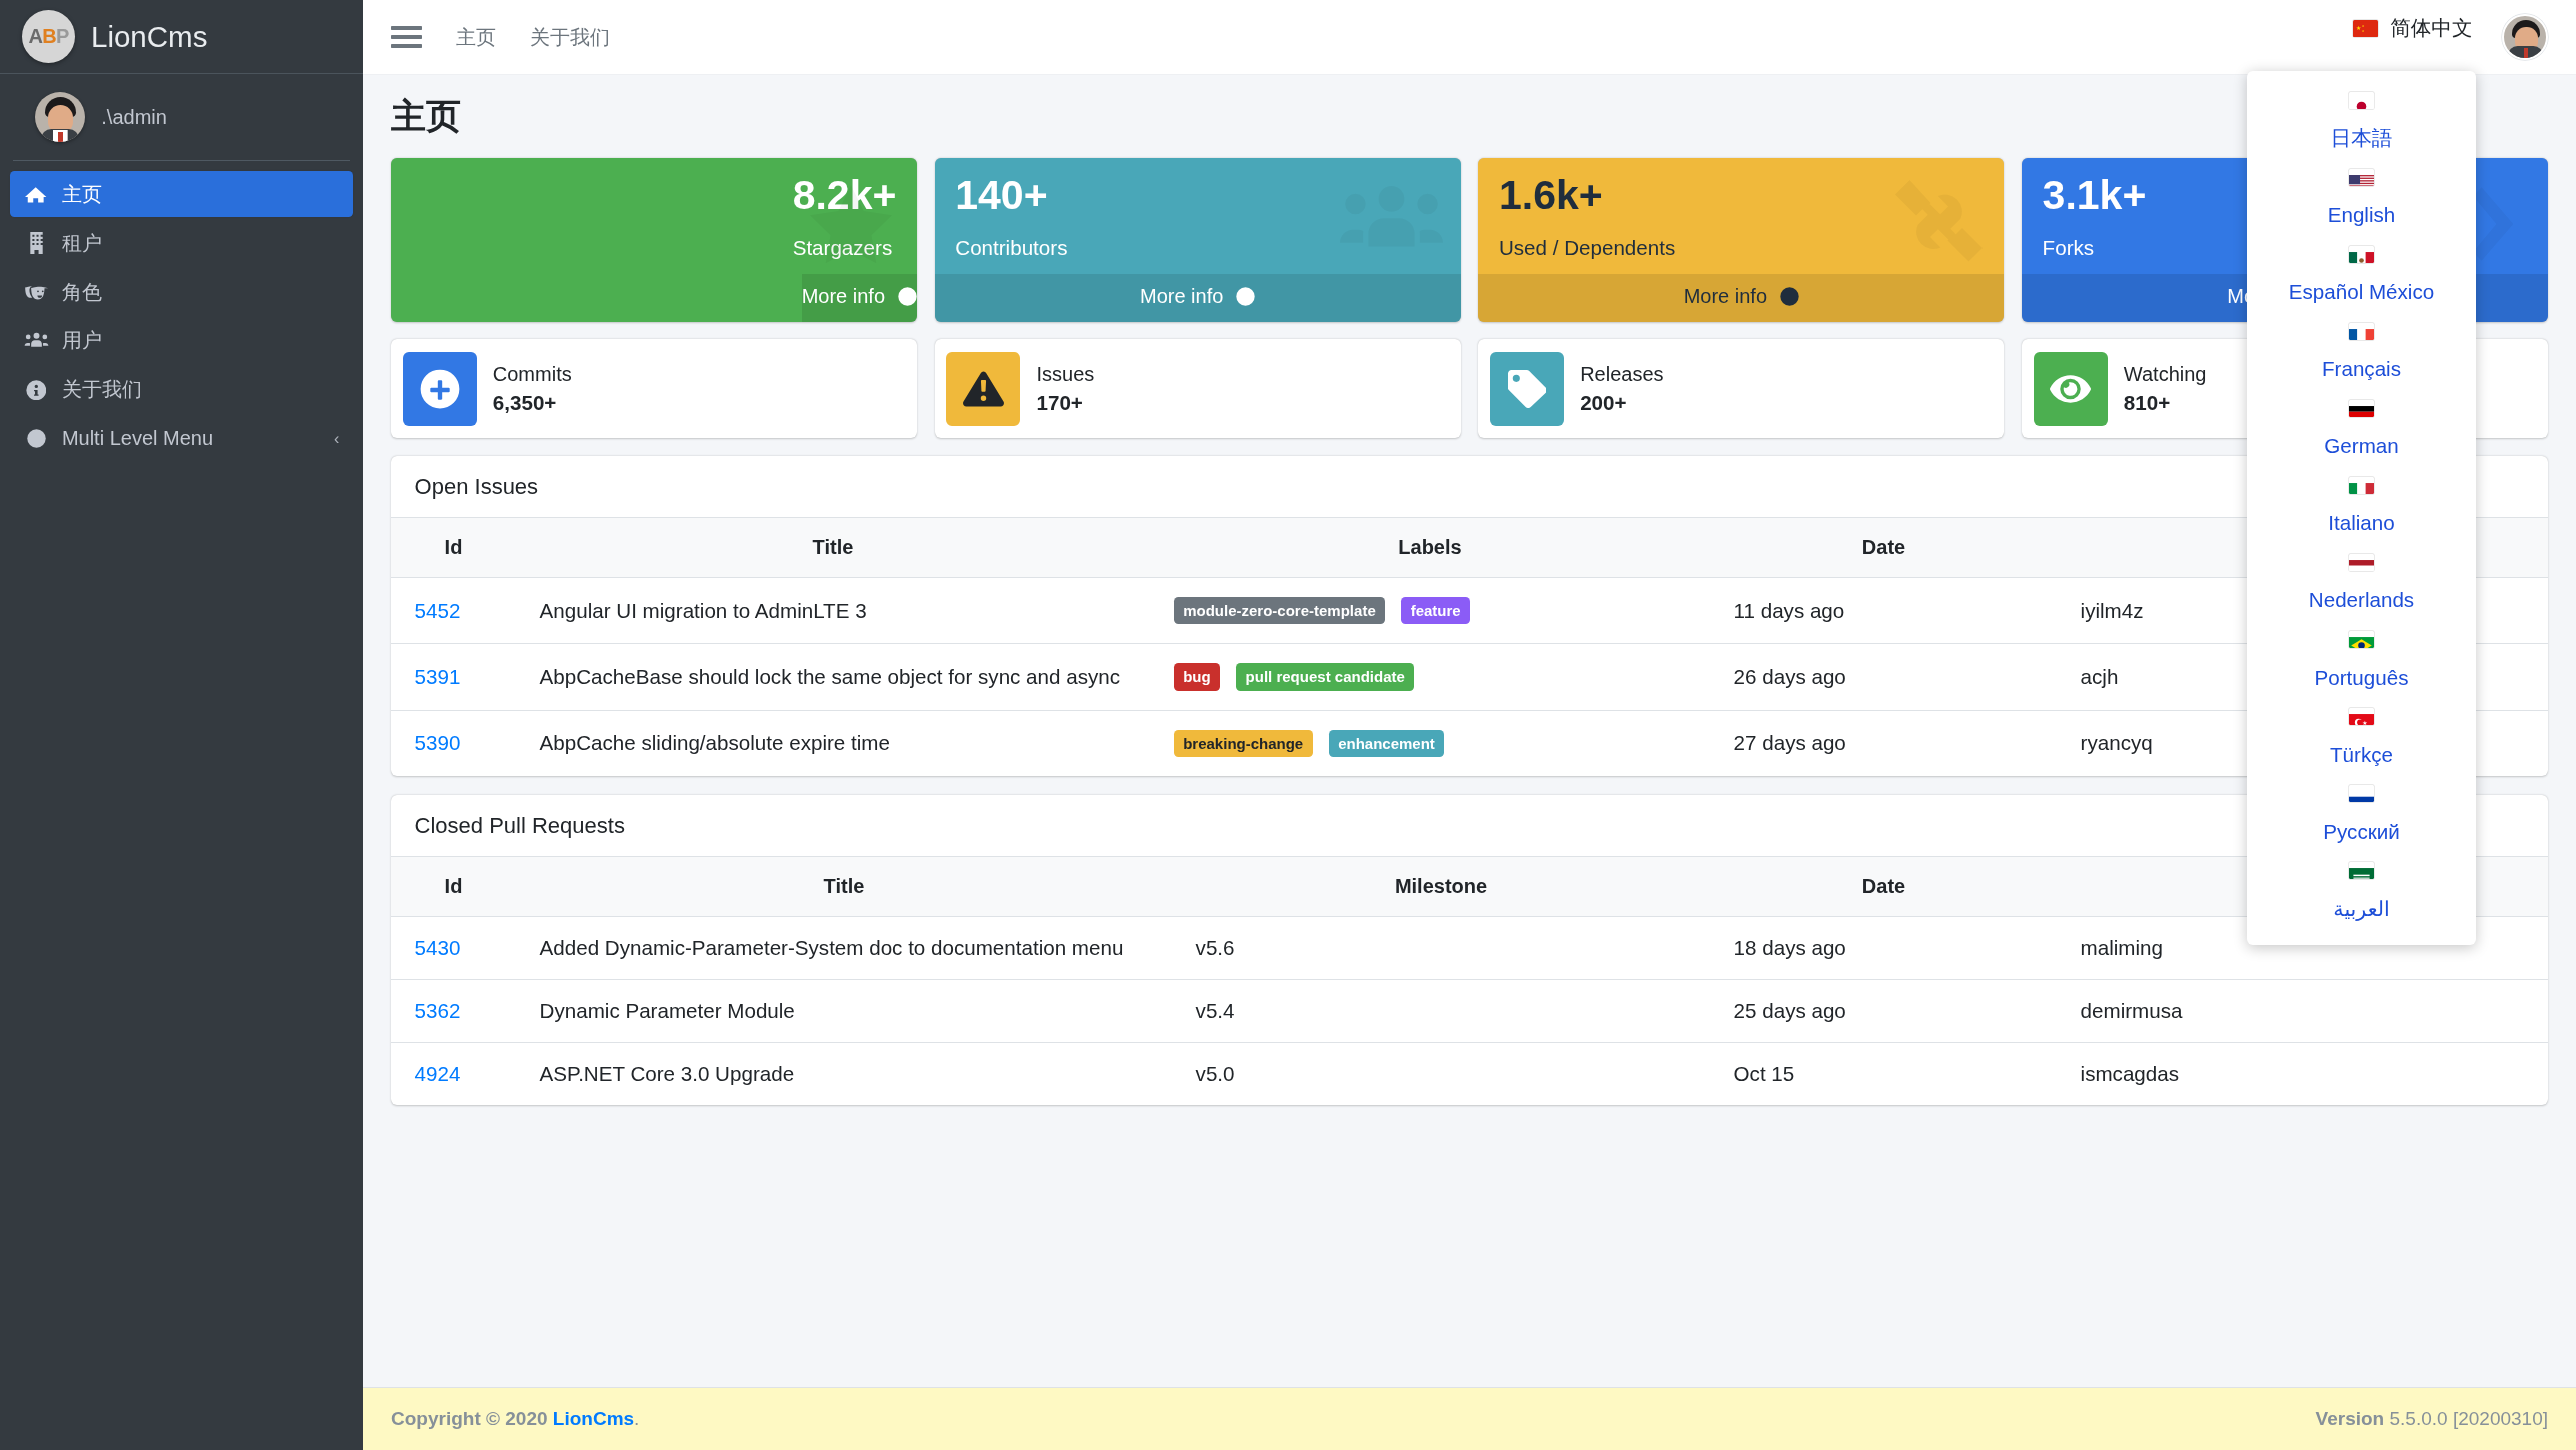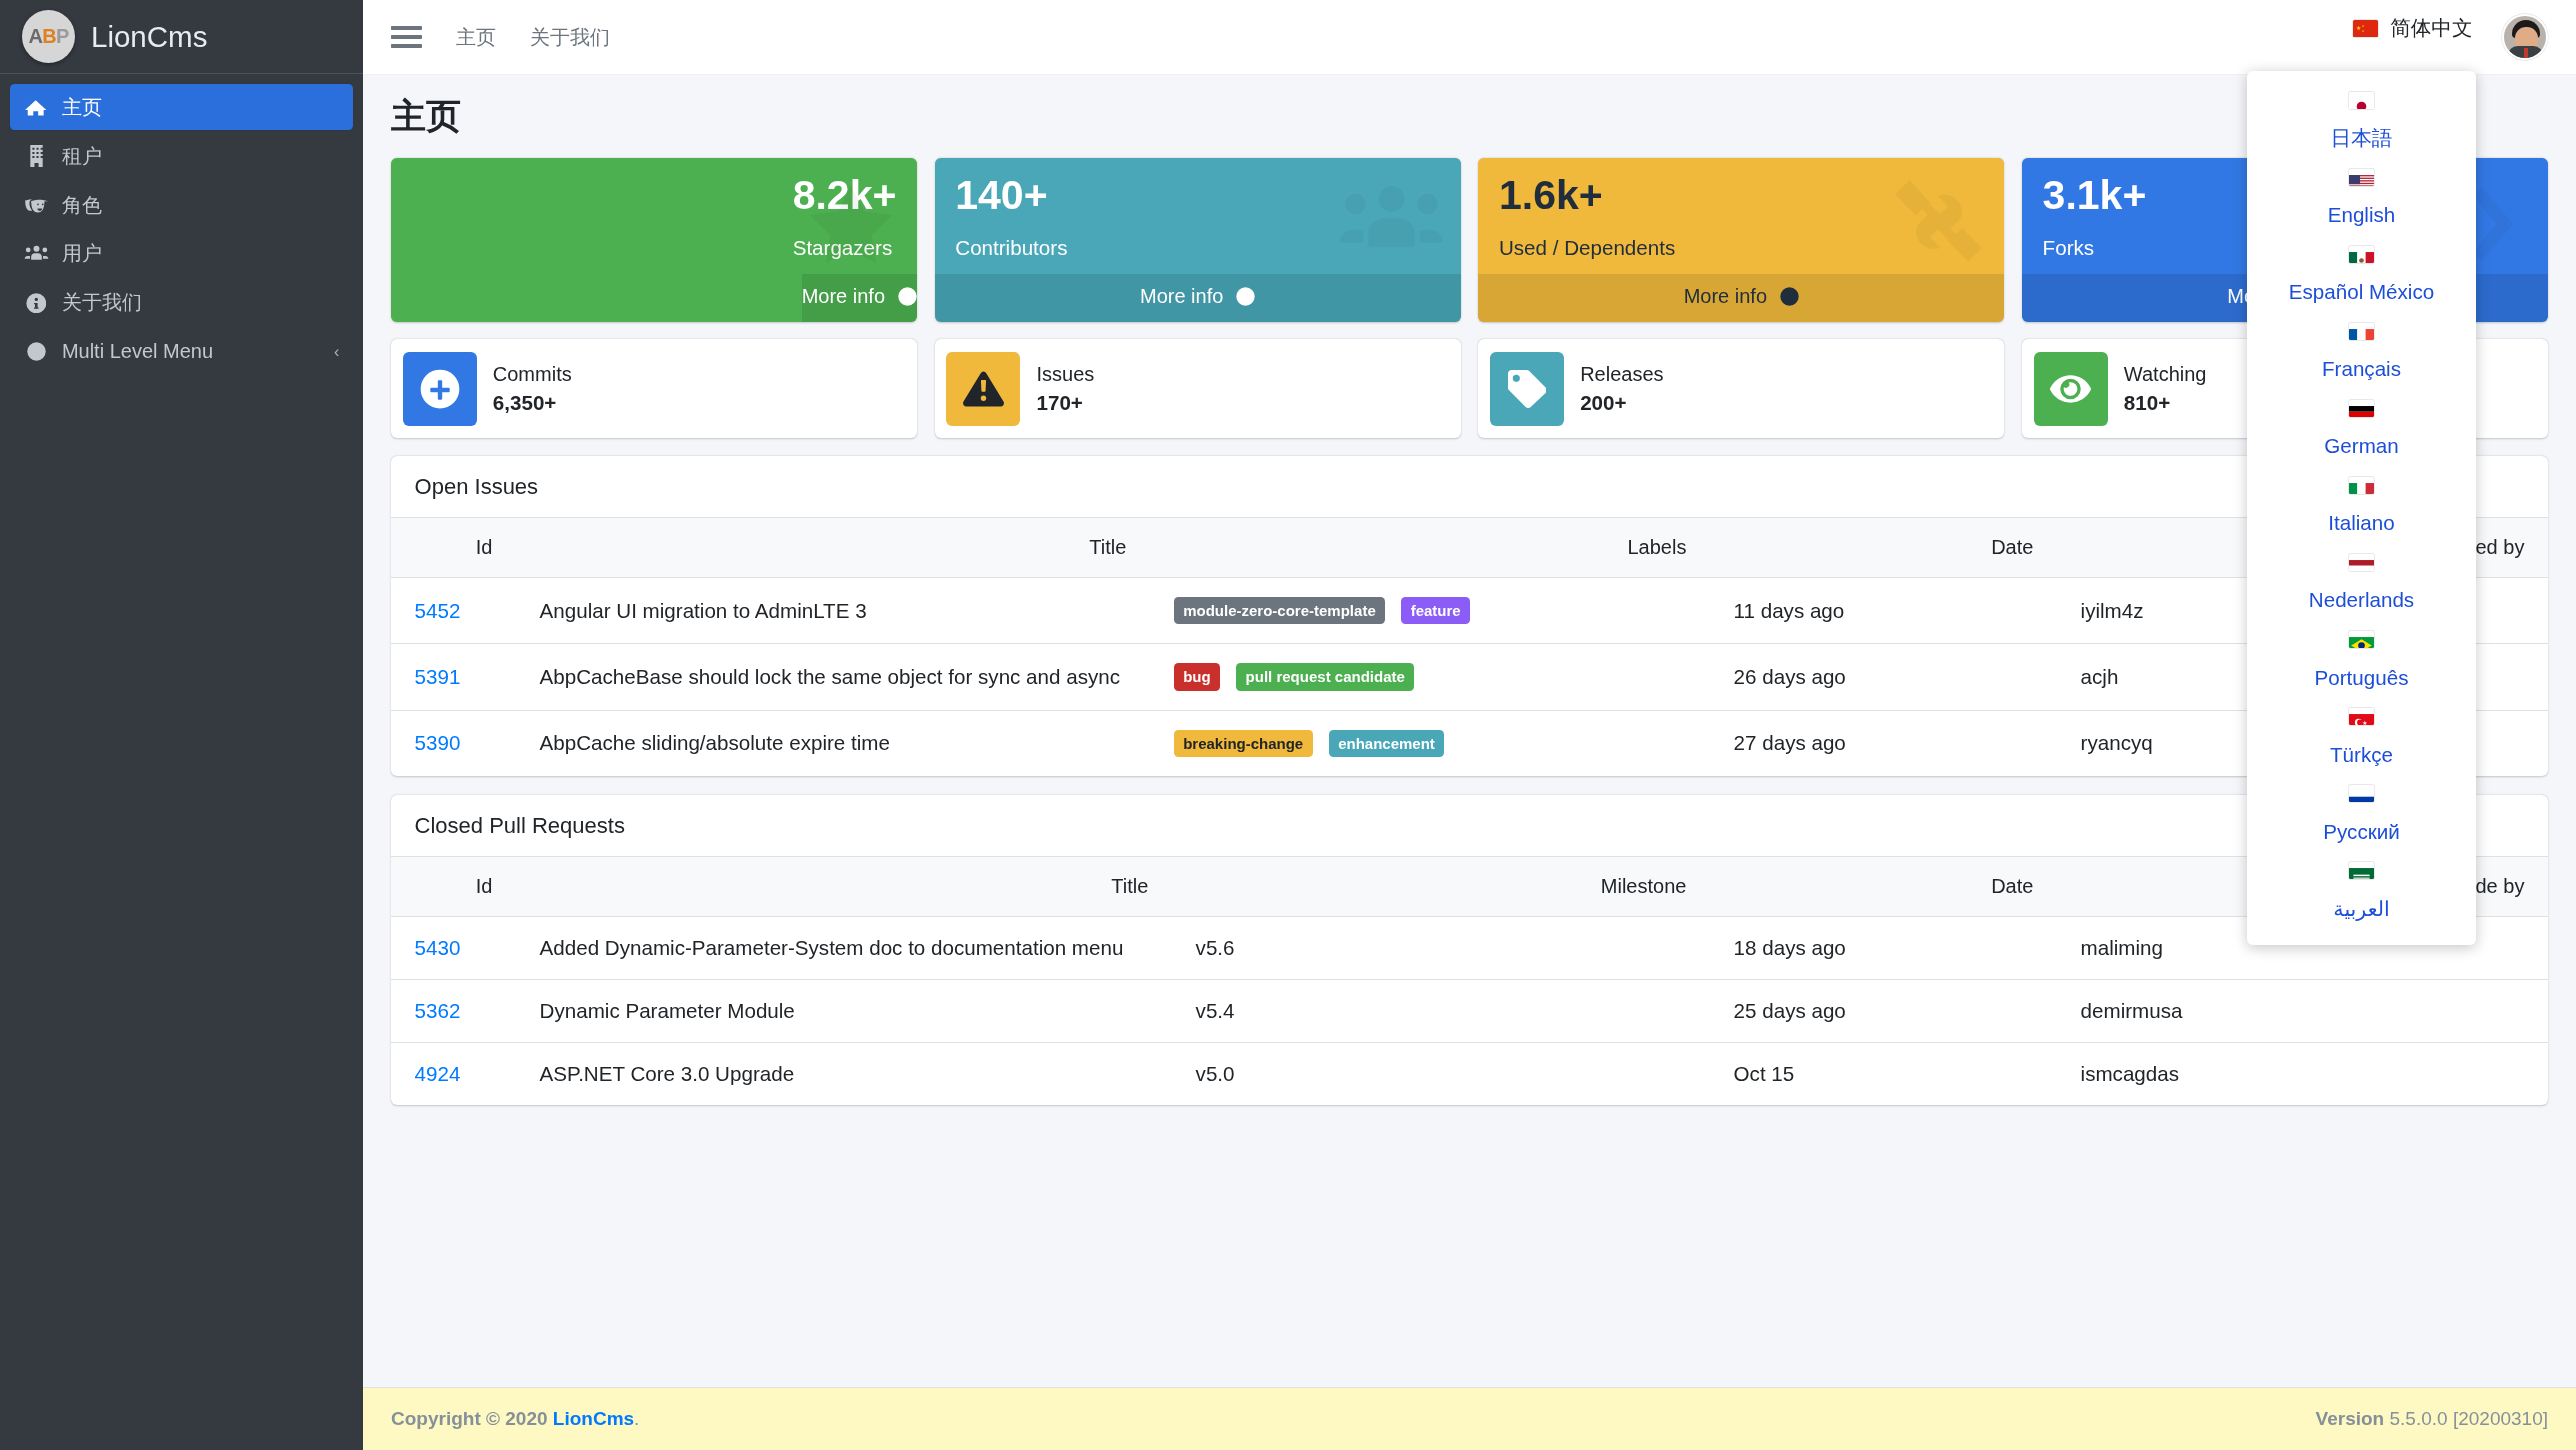--- a/index.html
+++ b/index.html
@@ -139,21 +139,21 @@
 
   
   .card {
     background: #fff; border-radius: 5.9px; margin-bottom: 19px;
     box-shadow: 0 0 0.7px rgba(0,0,0,.125), 0 0.7px 2.2px rgba(0,0,0,.2);
     overflow: hidden;
   }
   .card-header { padding: 17.7px 23.6px; font-size: 22px; color: #212529; }
   table { width: 100%; border-collapse: collapse; }
   thead th {
-    background: #f8f9fa; text-align: right; font-size: 20px; font-weight: normal;
+    background: #f8f9fa; text-align: center; font-size: 20px; font-weight: bold;
     color: #212529; padding: 17.7px 23.6px; border-top: 0.7px solid #dee2e6; border-bottom: 1.5px solid #dee2e6;
   }
   tbody td {
     padding: 19px 23.6px; font-size: 20.6px; color: #212529;
     border-top: 0.7px solid #dee2e6; vertical-align: middle;
   }
   .id-link { color: #007bff; text-decoration: none; cursor: pointer; }
   .badge {
     display: inline-block; padding: 5.2px 9.6px; border-radius: 4.4px;
     font-size: 15px; font-weight: bold; color: #fff; margin-right: 10px;
@@ -177,20 +177,30 @@
   <aside class="sidebar">
     <div class="brand">
       <div class="brand-logo">
         <span class="abp-a">A</span>
           <span class="abp-b">B</span>
           <span class="abp-p">P</span>
       </div>
       <div class="brand-title">LionCms</div>
     </div>
 
+    <div class="userpanel">
+      <div class="avatar-sm">
+        <div class="hair"></div>
+          <div class="face"></div>
+          <div class="body"></div>
+          <div class="shirt"></div>
+          <div class="tie"></div>
+      </div>
+      <div class="username">.\admin</div>
+    </div>
 
     <nav class="nav">
       <div class="nav-item active">
         <span class="nav-icon">
           <svg width="22" height="22" viewBox="0 0 576 512" fill="currentColor">
               <path d="M280 80L0 336h72v144h144V368h128v112h144V336h72L280 80z"></path>
             </svg>
         </span>
         <span>主页</span>
       </div>

